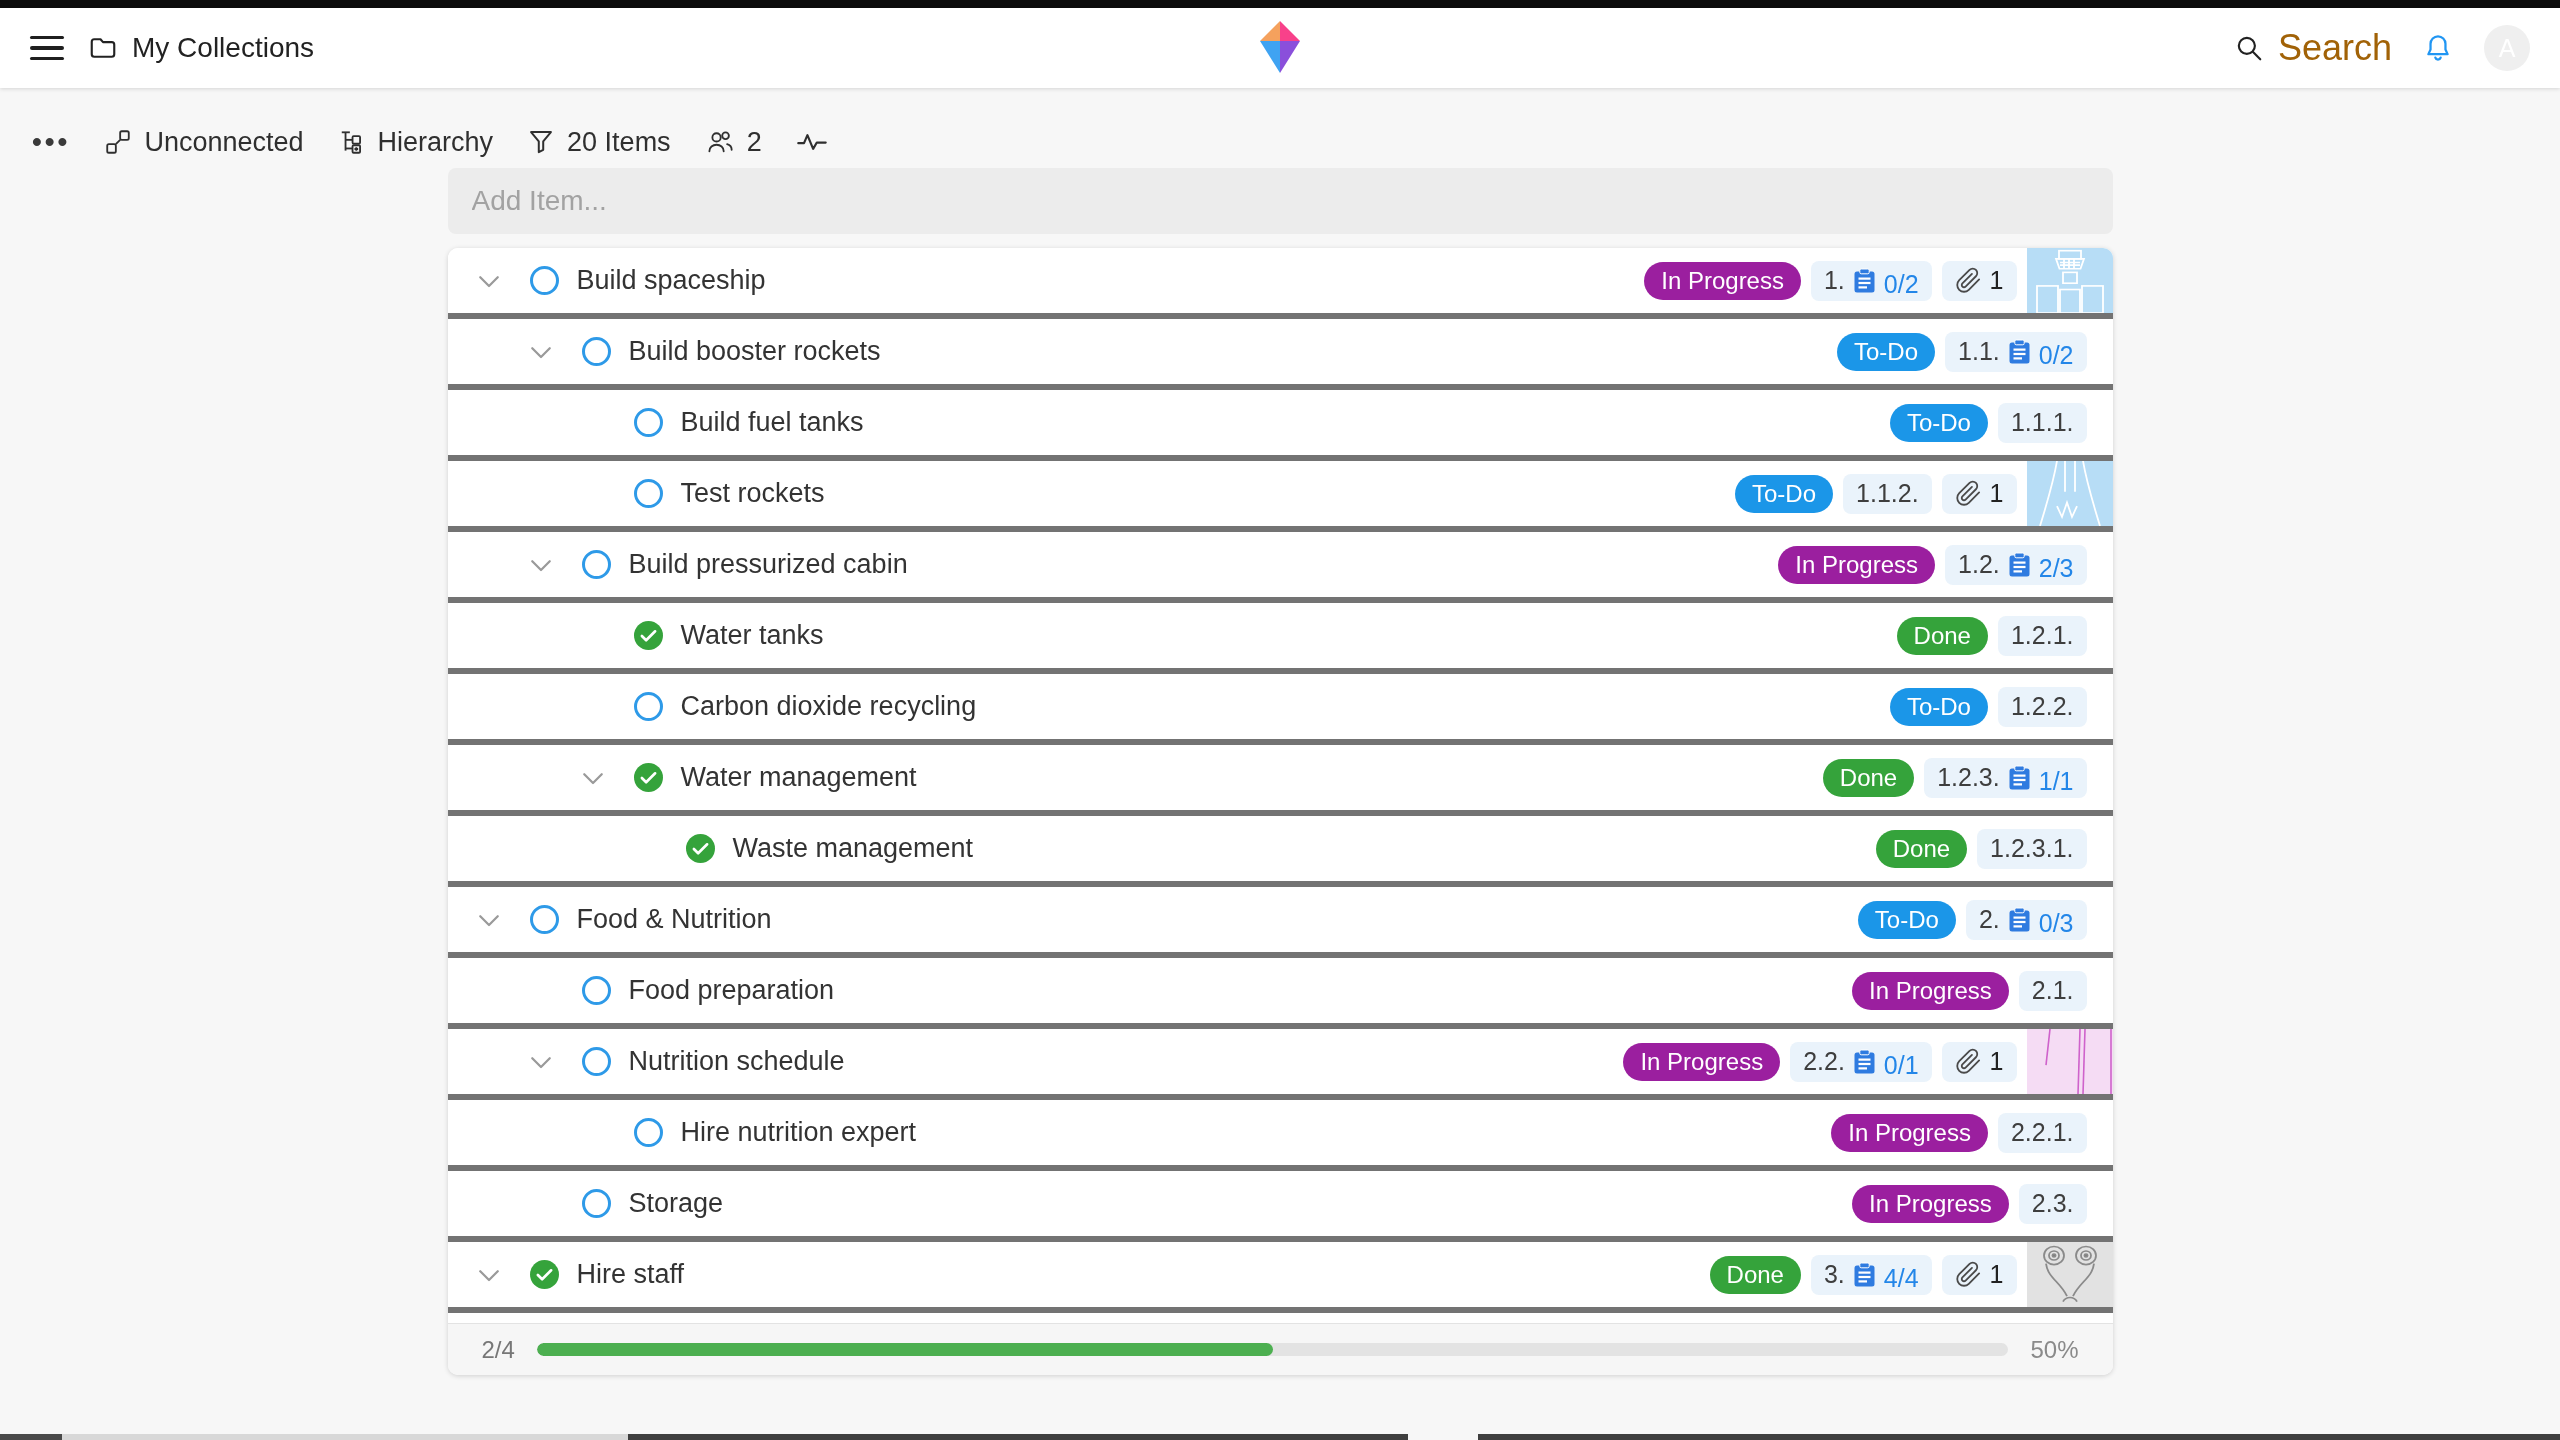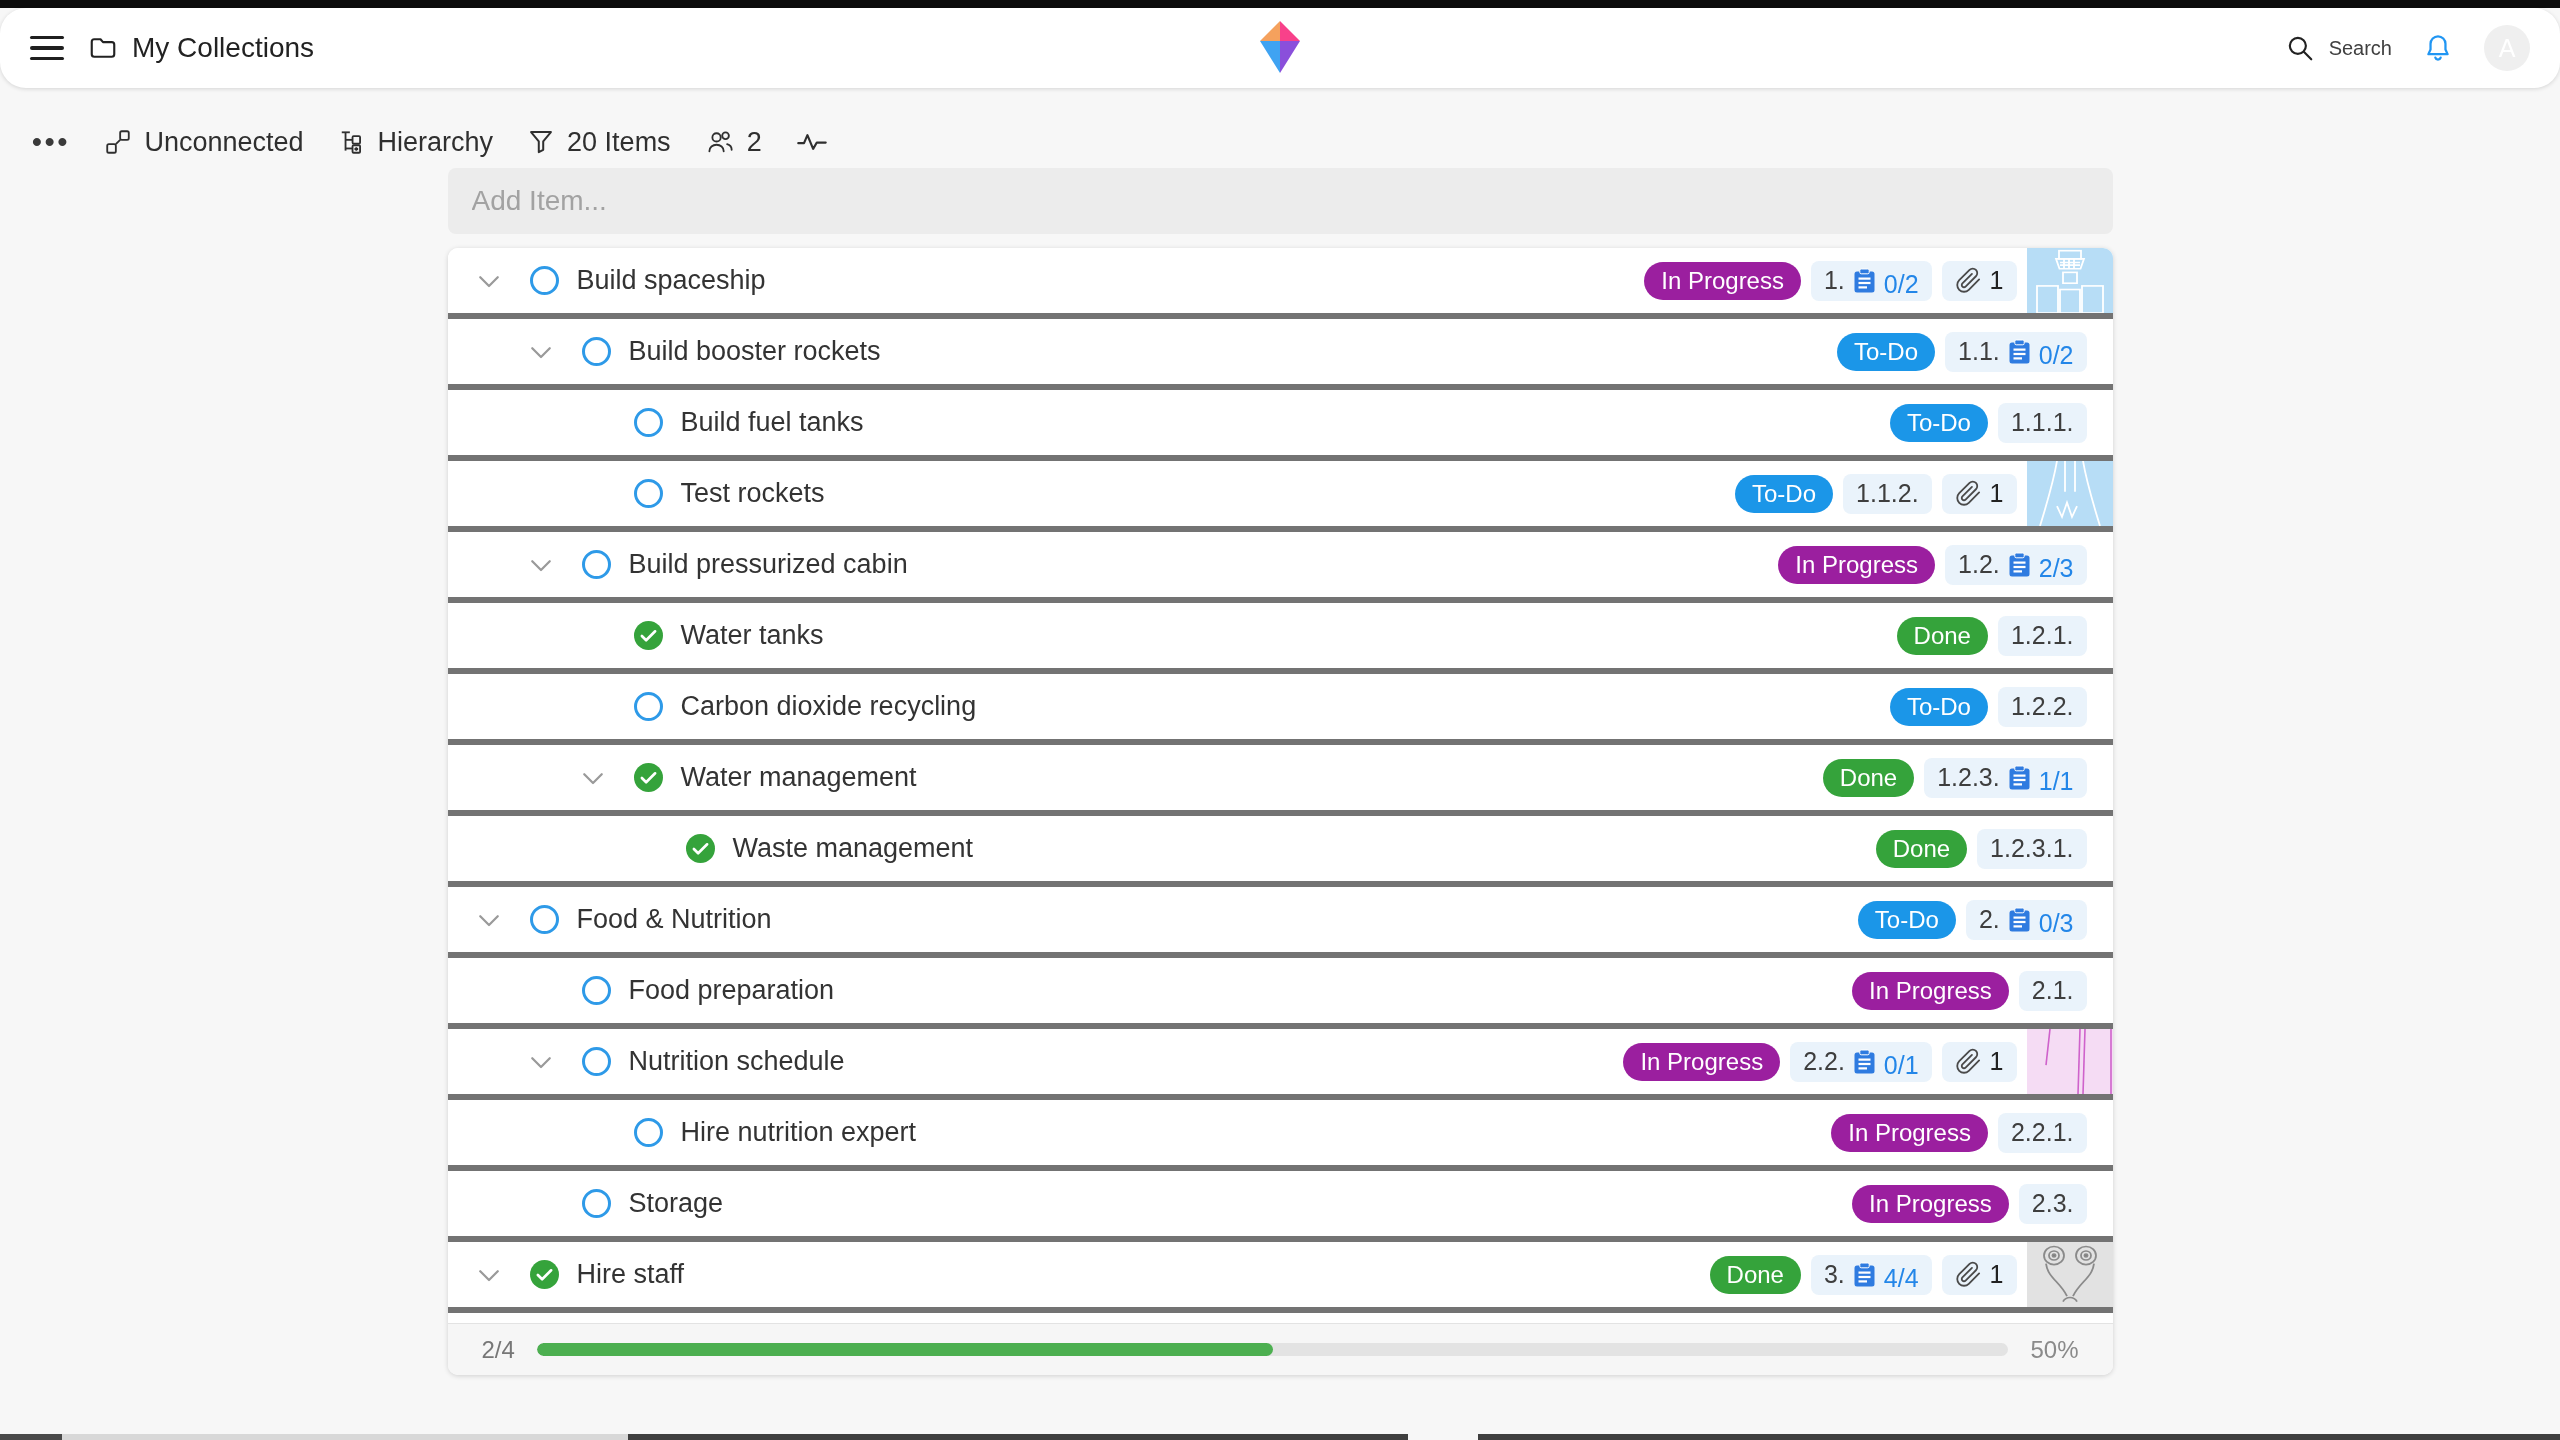--- a/index.html
+++ b/index.html
@@ -9,29 +9,29 @@
     font-family:"Liberation Sans","DejaVu Sans",sans-serif;
     color:#333;
     overflow:hidden;
     position:relative;
   }
   .top-strip { height:8px; background:#0c0c0c; }
   .topbar {
     height:80px; background:#fff;
     display:flex; align-items:center; justify-content:space-between;
     padding:0 30px; box-shadow:0 1px 4px rgba(0,0,0,.14);
-    position:relative; z-index:5;border-radius:26px;
+    position:relative; z-index:5;
   }
   .tb-left { display:flex; align-items:center; gap:24px; }
   .hamburger { width:34px; display:flex; flex-direction:column; gap:7px; background:none; border:none; cursor:pointer; }
   .hamburger span { height:3.5px; background:#1f1f1f; border-radius:2px; }
   .crumb-group { display:flex; align-items:center; gap:14px; font-size:28px; color:#222; cursor:pointer; }
   .tb-center { position:absolute; left:50%; top:50%; transform:translate(-50%,-50%); }
   .tb-right { display:flex; align-items:center; gap:30px; }
-  .search-btn { display:flex; align-items:center; gap:14px; font-size:20px; color:#404040; background:none; border:none; cursor:pointer; font-family:inherit; }
+  .search-btn { display:flex; align-items:center; gap:14px; font-size:36px; color:#a16207; background:none; border:none; cursor:pointer; font-family:inherit; }
   .bell-btn { background:none; border:none; cursor:pointer; display:flex; }
   .avatar { width:46px; height:46px; border-radius:50%; color:#fff; font-size:25px;
     display:flex; align-items:center; justify-content:center; cursor:pointer; border:none; }
 
   .page-head { display:flex; align-items:flex-start; justify-content:space-between; padding:24px 32px 10px 32px; }
   h1 { font-size:50px; font-weight:400; color:#2d2d2d; letter-spacing:-0.5px; }
   .toolbar { display:flex; align-items:center; gap:34px; margin-top:14px; }
   .tool { display:flex; align-items:center; gap:12px; background:none; border:none;
     font-size:27px; color:#2f2f2f; cursor:pointer; font-family:inherit; white-space:nowrap; }
   .dots { font-size:28px; letter-spacing:3px; font-weight:700; color:#3a3a3a; }

